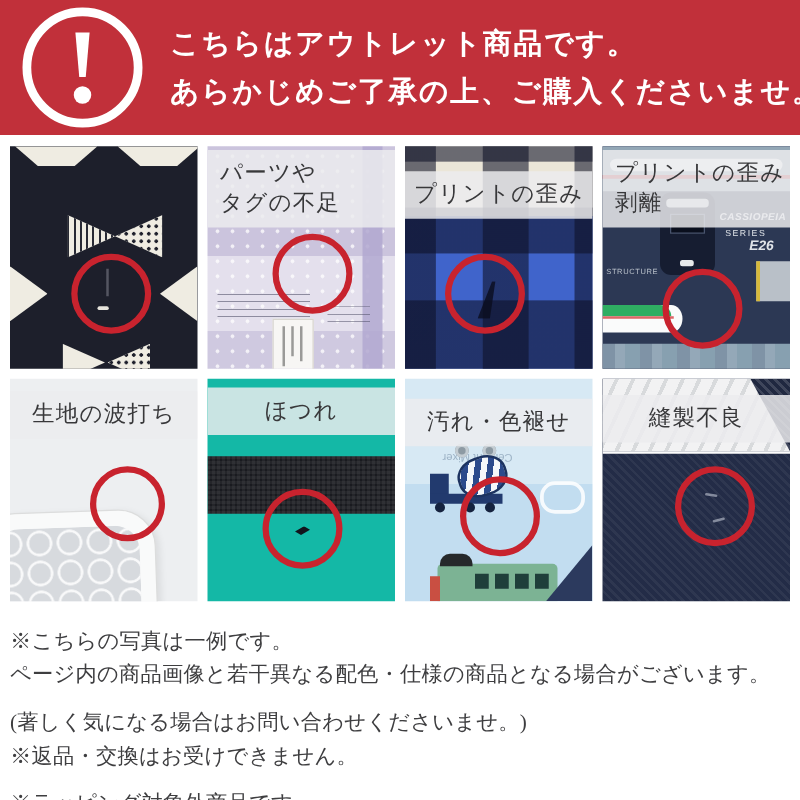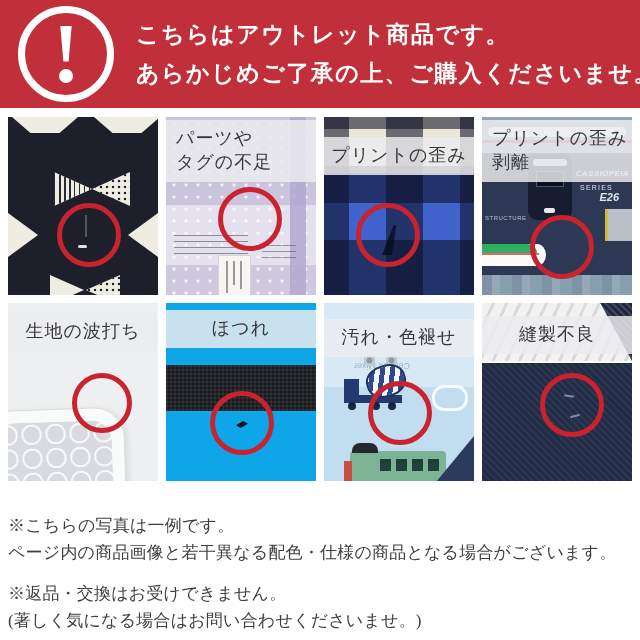--- a/index.html
+++ b/index.html
@@ -113,21 +113,21 @@
   .c5 .cell-label{top:10px;}
   .c5 .circle{left:64px;top:70px;width:60px;height:60px;}
   .c5 .panel{left:-24px;top:106px;width:140px;height:130px;background:#f9fafa;
     border:1px solid #dcdddd;border-radius:30px;transform:rotate(-2deg);
     box-shadow:3px 2px 6px rgba(0,0,0,.08);}
   .c5 .panel .mat{position:absolute;inset:12px;border-radius:20px;background:#d7dade;
     background-image:radial-gradient(circle farthest-side,transparent 8px,rgba(255,255,255,.85) 8.5px 10px,transparent 10.5px);
     background-size:24px 24px;}
 
   
-  .c6{background:#0ea5e9;}
+  .c6{background:#14b8a6;}
   .c6 .cell-label{top:7px;}
   .c6 .circle{left:44px;top:88px;}
   .c6 .strap{left:0;right:0;top:62px;height:46px;background:
     repeating-linear-gradient(90deg,rgba(255,255,255,.05) 0 2px,transparent 2px 4px),
     repeating-linear-gradient(0deg,rgba(255,255,255,.05) 0 2px,transparent 2px 4px),#191a1f;}
   .c6 .fray{left:70px;top:118px;width:12px;height:7px;background:#12141c;
     clip-path:polygon(0 60%,60% 0,100% 40%,40% 100%);}
 
   
   .c7{background:linear-gradient(180deg,#d7e9f4 0 84px,#c2ddf0 84px);}
@@ -166,21 +166,21 @@
     background:repeating-linear-gradient(115deg,#f2f2f3 0 9px,#d8dadc 9px 12px);}
   .c8 .cornerTri{right:0;top:0;width:48px;height:58px;background:
     repeating-linear-gradient(45deg,rgba(255,255,255,.14) 0 2px,transparent 2px 5px),#202840;
     clip-path:polygon(34% 0,100% 0,100% 100%);}
   .c8 .stitch1,.c8 .stitch2{width:10px;height:2px;background:rgba(210,215,225,.55);border-radius:1px;}
   .c8 .stitch1{left:82px;top:92px;transform:rotate(8deg);}
   .c8 .stitch2{left:88px;top:112px;transform:rotate(-14deg);}
 
   
   .notes{padding:10px 8px 0;color:#3e3e40;}
-  .note{margin:14px 0 11px;}
+  .note{margin:1px 0 11px;}
   .note-line{font-size:17px;line-height:27px;letter-spacing:.2px;white-space:nowrap;}
 </style>
 </head>
 <body>
 
 <header class="banner">
   <div class="alert-icon">
     <div class="excl-bar"></div>
     <div class="excl-dot"></div>
   </div>
@@ -301,19 +301,19 @@
   </figure>
 
 </section>
 
 <section class="notes">
   <div class="note">
     <div class="note-line">※こちらの写真は一例です。</div>
     <div class="note-line">ページ内の商品画像と若干異なる配色・仕様の商品となる場合がございます。</div>
   </div>
   <div class="note">
+    <div class="note-line">(著しく気になる場合はお問い合わせくださいませ。)</div>
     <div class="note-line">※返品・交換はお受けできません。</div>
-    <div class="note-line">(著しく気になる場合はお問い合わせくださいませ。)</div>
   </div>
   <div class="note">
     <div class="note-line">※ラッピング対象外商品です。</div>
   </div>
 </section>
 
 </body></html>

